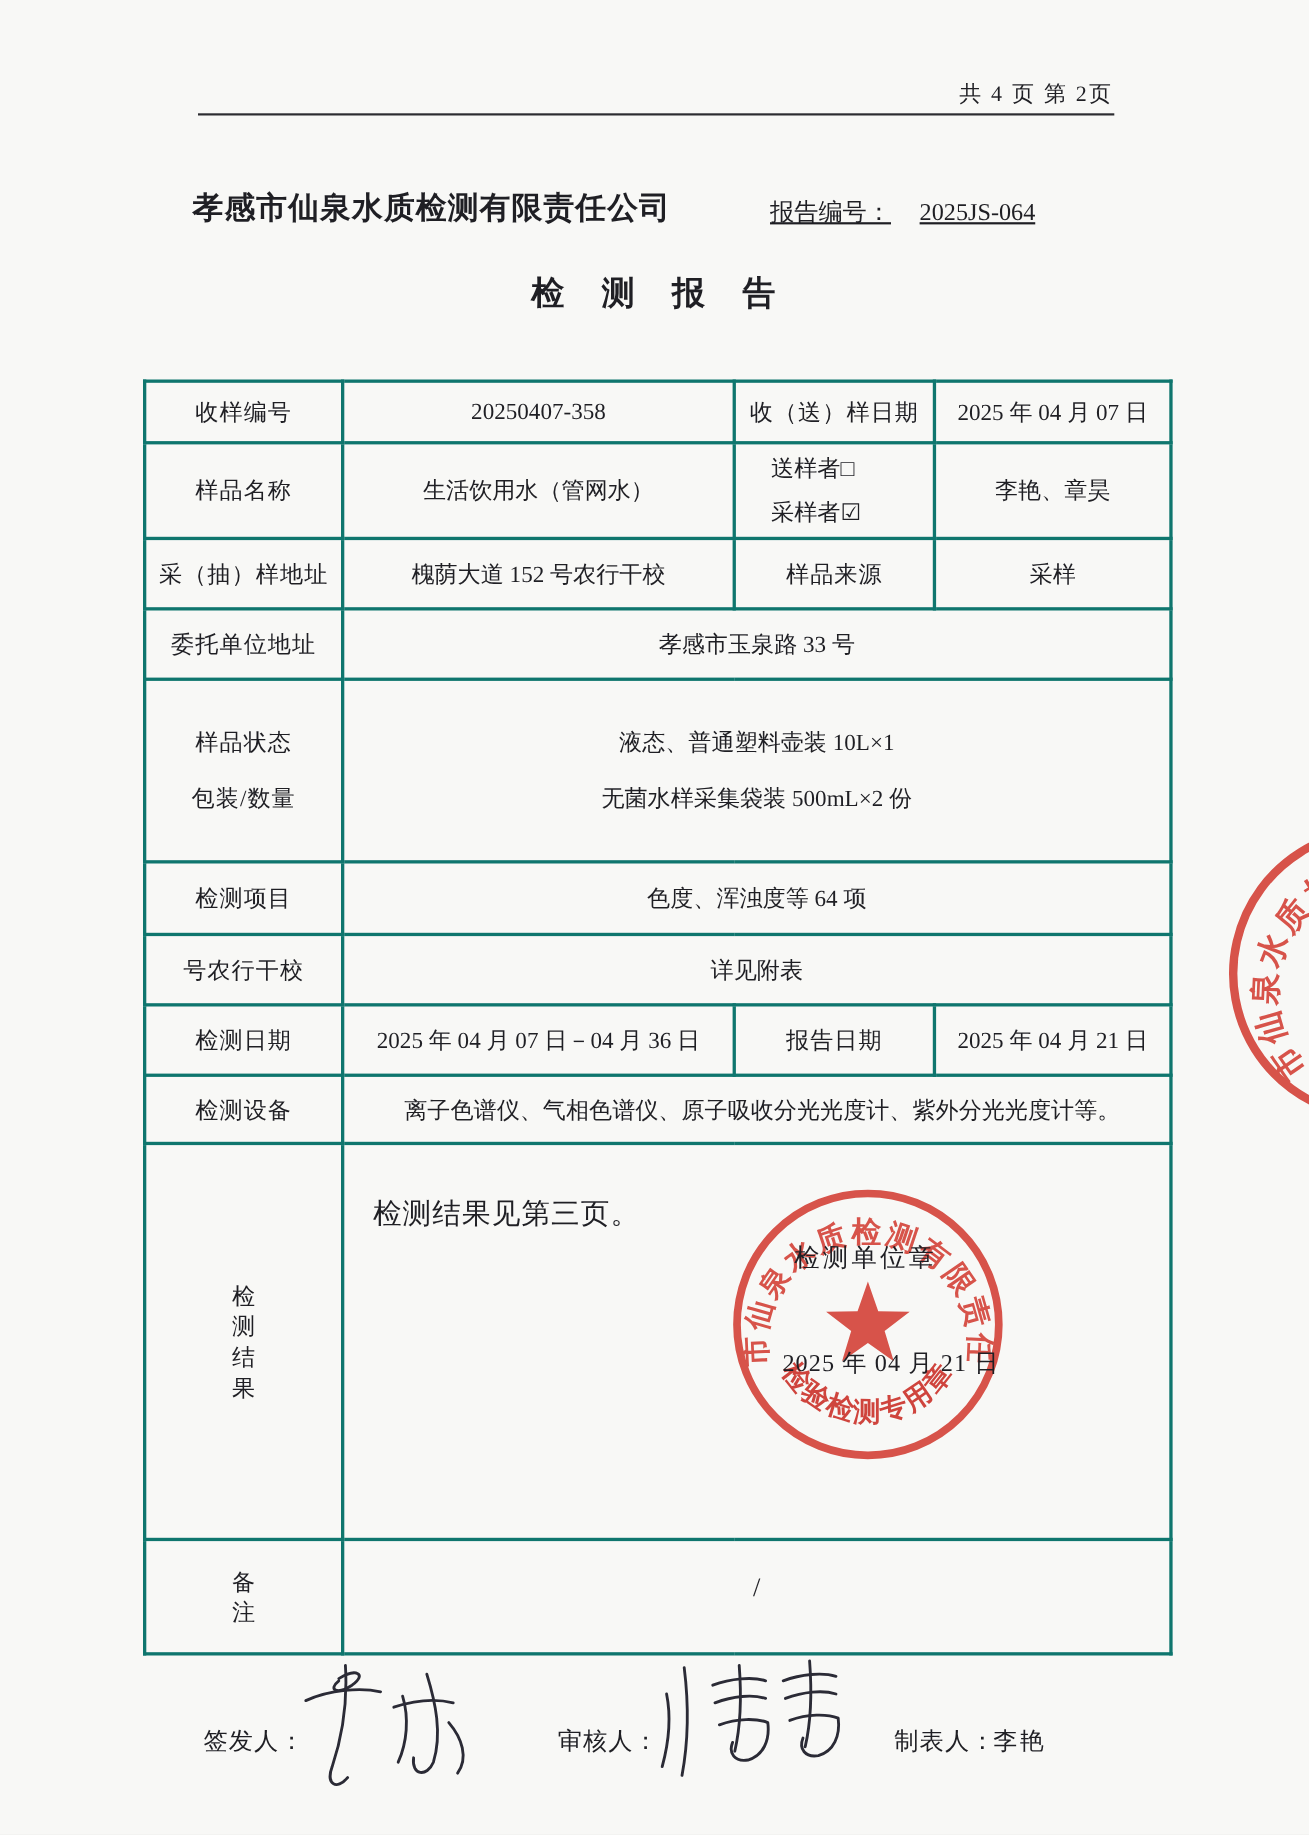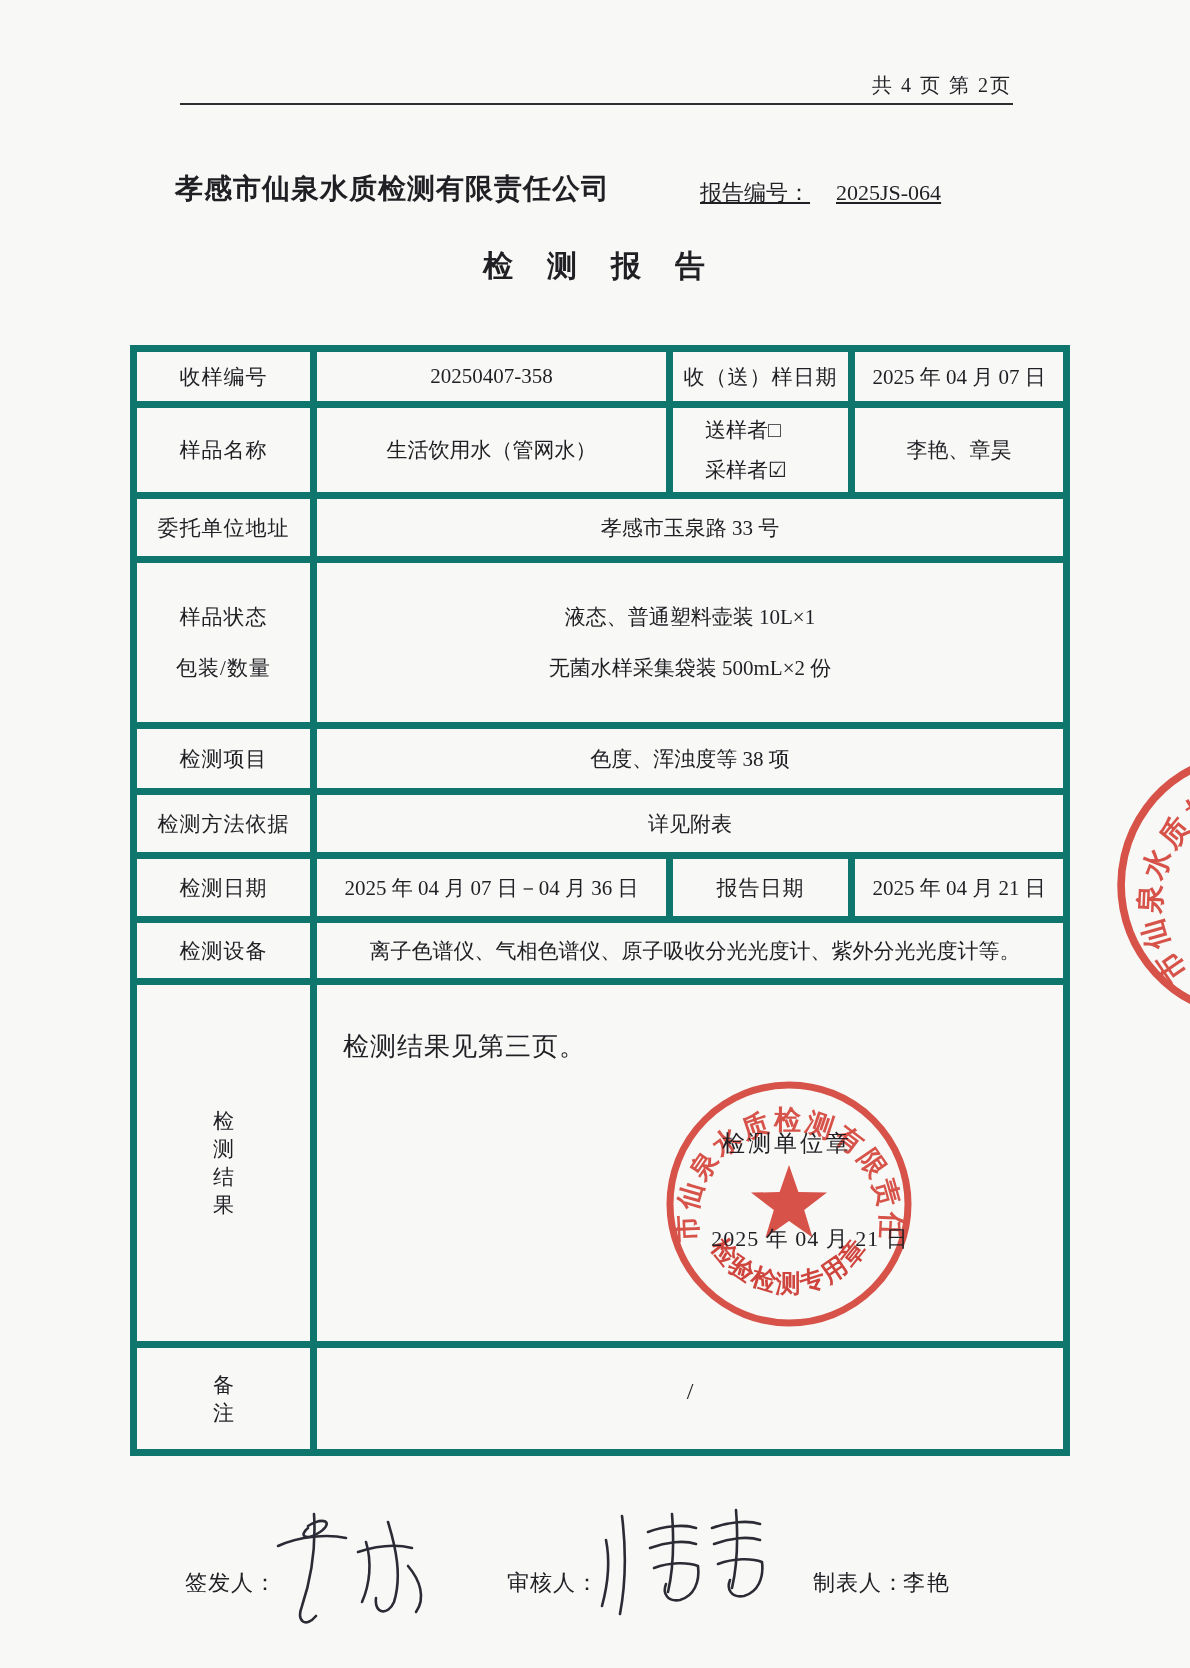--- a/index.html
+++ b/index.html
@@ -28,21 +28,21 @@
   .report-no .num{padding-left:26px;font-family:"Liberation Serif",serif;}
   .doc-title{
     position:absolute;top:246px;left:395px;width:400px;text-align:center;
     font-size:30px;font-weight:bold;letter-spacing:2px;
   }
   table.main{
     position:absolute;left:130px;top:345px;width:933px;
     border-collapse:collapse;table-layout:fixed;
   }
   table.main td{
-    border:7px solid #0f766e;
+    border:3px solid #0f766e;
     font-size:21px;text-align:center;vertical-align:middle;
     padding:2px 6px;overflow:hidden;
   }
   td.lbl{letter-spacing:1px;}
   .two-line{line-height:40px;text-align:left;padding-left:26px;}
   .state-cell{display:flex;flex-direction:column;justify-content:space-evenly;height:126px;}
   .vcell{display:flex;flex-direction:column;justify-content:space-evenly;align-items:center;height:100%;}
   .result-cell{position:relative;height:352px;}
   .result-note{position:absolute;left:20px;top:42px;font-size:26px;letter-spacing:1px;}
   .remark-cell{position:relative;height:97px;}
@@ -95,43 +95,49 @@
       <td>生活饮用水（管网水）</td>
       <td>
         <div class="two-line">
           <div>送样者□</div>
           <div>采样者☑</div>
         </div>
       </td>
       <td>李艳、章昊</td>
     </tr>
     <tr style="height:64px">
+      <td class="lbl">采（抽）样地址</td>
+      <td>槐荫大道 152 号农行干校</td>
+      <td class="lbl">样品来源</td>
+      <td>采样</td>
+    </tr>
+    <tr style="height:64px">
       <td class="lbl">委托单位地址</td>
       <td colspan="3">孝感市玉泉路 33 号</td>
     </tr>
     <tr style="height:166px">
       <td class="lbl">
         <div class="state-cell">
           <div>样品状态</div>
           <div>包装/数量</div>
         </div>
       </td>
       <td colspan="3">
         <div class="state-cell">
           <div>液态、普通塑料壶装 10L×1</div>
           <div>无菌水样采集袋装 500mL×2 份</div>
         </div>
       </td>
     </tr>
     <tr style="height:66px">
       <td class="lbl">检测项目</td>
-      <td colspan="3">色度、浑浊度等 38 项</td>
-    </tr>
-    <tr style="height:64px">
-      <td class="lbl">检测方法依据</td>
+      <td colspan="3">色度、浑浊度等 64 项</td>
+    </tr>
+    <tr style="height:64px">
+      <td class="lbl">号农行干校</td>
       <td colspan="3">详见附表</td>
     </tr>
     <tr style="height:64px">
       <td class="lbl">检测日期</td>
       <td>2025 年 04 月 07 日－04 月 36 日</td>
       <td class="lbl">报告日期</td>
       <td>2025 年 04 月 21 日</td>
     </tr>
     <tr style="height:62px">
       <td class="lbl">检测设备</td>

